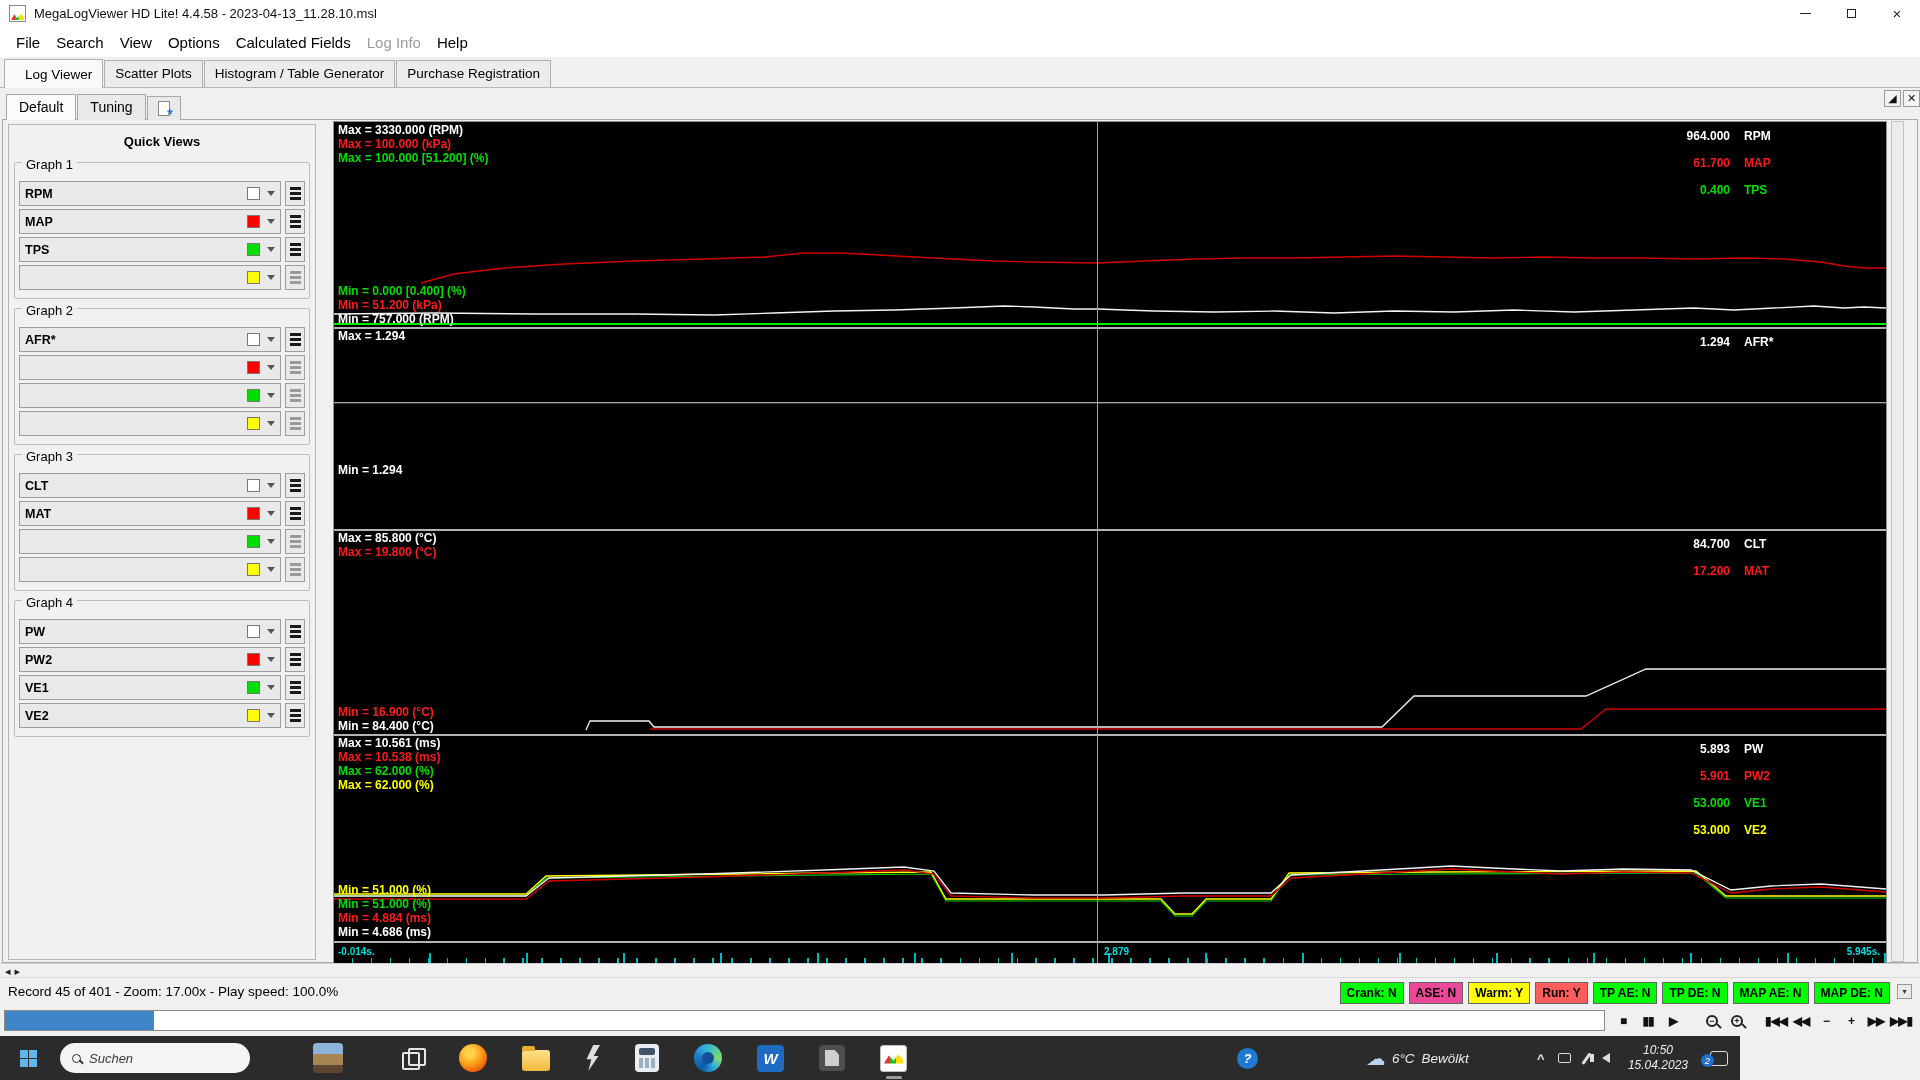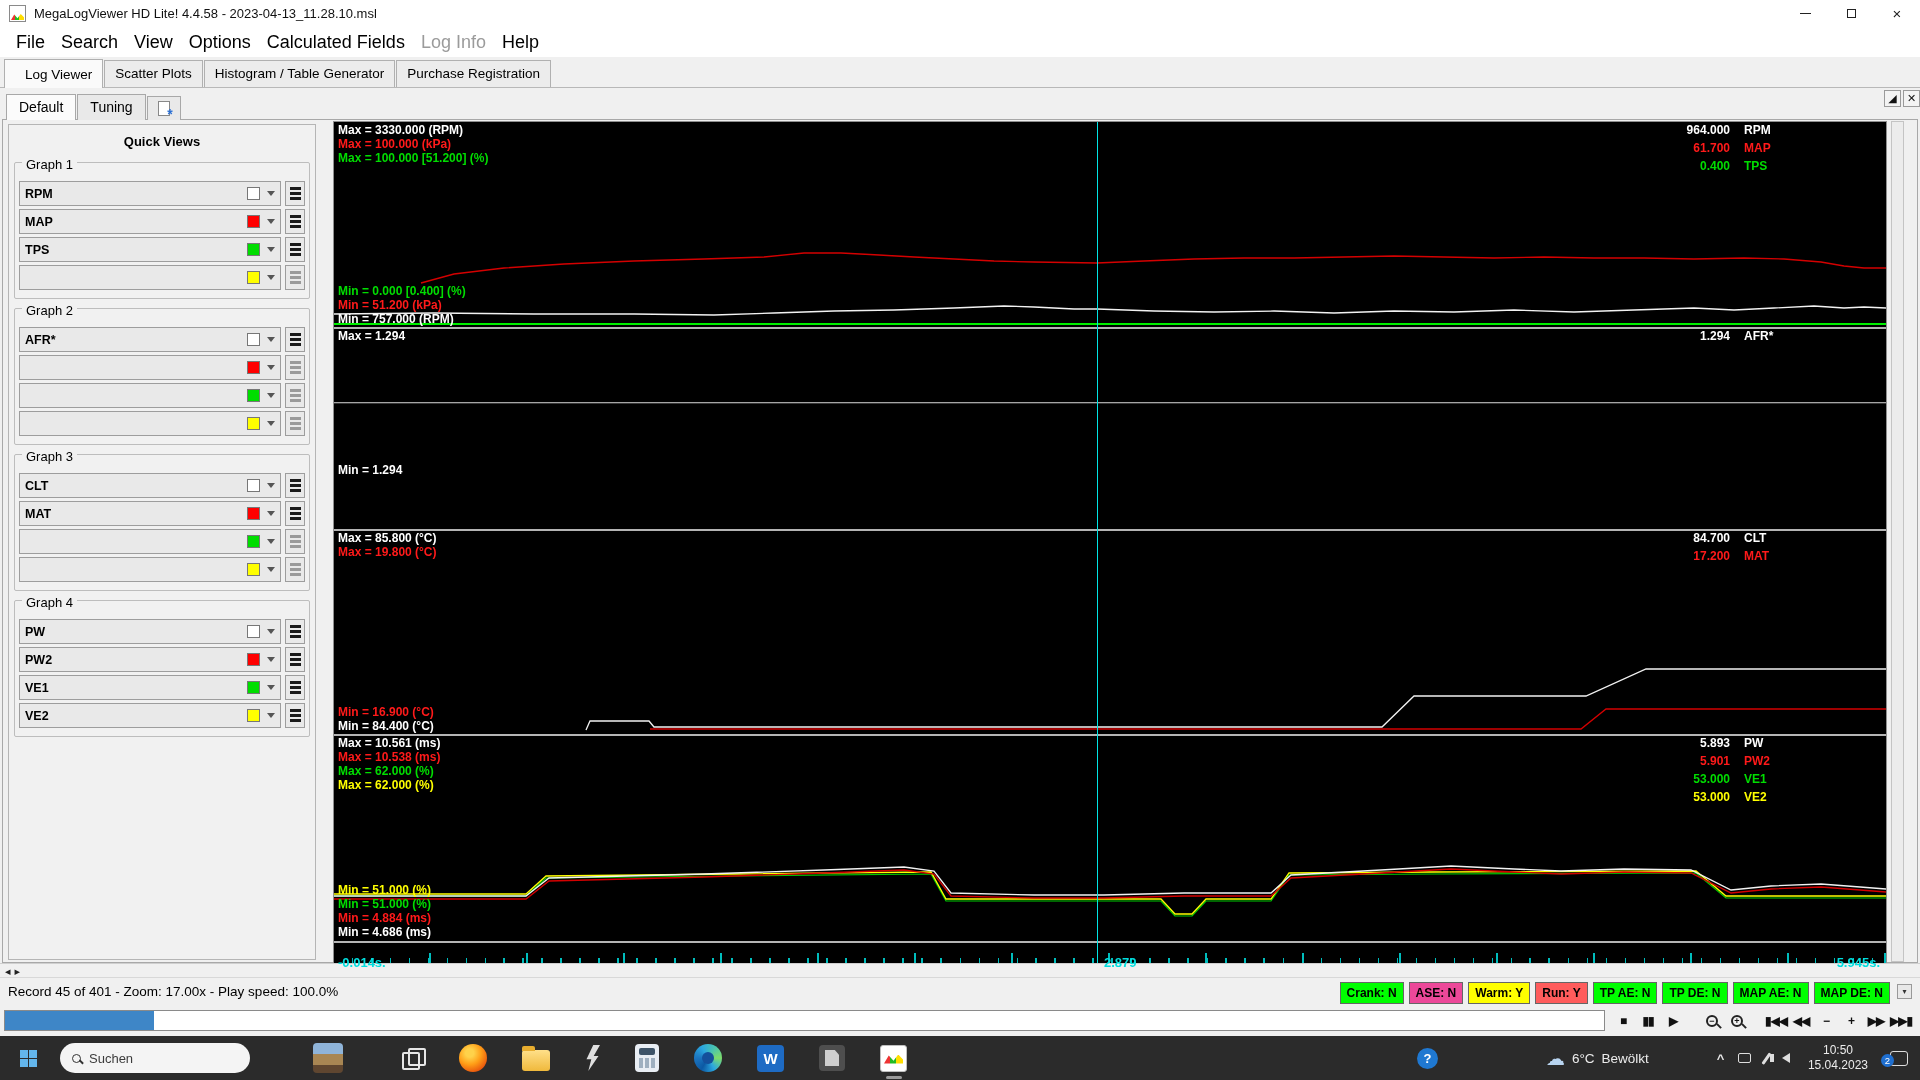--- a/index.html
+++ b/index.html
@@ -15,21 +15,21 @@
   #window-title { position:absolute; left:34px; top:6px; font-size:13px; color:#111; }
   .wbtn { position:absolute; top:0; width:46px; height:27px; display:flex; align-items:center; justify-content:center; color:#222; }
   #btn-min { right:92px; } #btn-max { right:46px; } #btn-close { right:0; }
   #btn-min span { width:11px; height:1px; background:#222; }
   #btn-max span { width:9px; height:9px; border:1px solid #222; }
   #btn-close { font-size:15px; }
 
   
   #menubar { position:absolute; left:0; top:27px; width:1920px; height:30px; background:#ffffff;
              display:flex; align-items:center; padding-left:8px; }
-  .menu-item { font-size:18px; color:#000; padding:4px 8px; }
+  .menu-item { font-size:15px; color:#000; padding:4px 8px; }
   .menu-item.disabled { color:#9b9b9b; }
 
   
   #tabs { position:absolute; left:0; top:57px; width:1920px; height:31px; display:flex; align-items:flex-end; padding-left:4px; border-bottom:1px solid #b8b8b8; background:#f0f0f0; }
   .tab { font-size:13.5px; color:#000; padding:5px 10px 6px; border:1px solid #b0b0b0; border-bottom:none; background:#ececec; margin-right:1px; }
   .tab.active { background:#fafafa; padding-top:7px; position:relative; top:1px;padding-left:20px; }
 
   
   #subtabs { position:absolute; left:6px; top:92px; height:28px; display:flex; align-items:flex-end; }
   .subtab { font-size:14px; padding:4px 12px 5px; border:1px solid #a8a8a8; border-bottom:none; background:#e9e9e9; margin-right:1px; }
@@ -58,31 +58,31 @@
   .mbtn.dim .bar { background:#9a9a9a; }
 
   
   #graphs { position:absolute; left:333px; top:121px; width:1554px; height:843px; background:#000; border:1px solid #8f8f8f; }
   .panel { position:absolute; left:0; width:1552px; overflow:hidden; }
   .panel svg { position:absolute; left:0; top:0; width:100%; height:100%; }
   .gsep { position:absolute; left:0; width:1552px; height:2px; background:#b4b4b4; z-index:5; }
   .lstack { position:absolute; left:4px; display:flex; flex-direction:column; gap:1px; z-index:4; }
   .lstack.max { top:2px; } .lstack.min { bottom:2px; }
   .glabel { font-size:12px; font-weight:bold; white-space:pre; line-height:13px; }
-  .vstack { position:absolute; right:84px; top:2px; display:flex; flex-direction:column; gap:5px; z-index:4; }
+  .vstack { position:absolute; right:84px; top:8px; display:flex; flex-direction:column; gap:14px; z-index:4; }
   .vrow { display:flex; font-size:12px; font-weight:bold; line-height:13px; }
   .vrow .val { width:110px; text-align:right; }
   .vrow .nam { width:58px; margin-left:14px; text-align:left; }
   #cursor-line { position:absolute; left:763px; top:0; width:1px; height:841px; background:#00e5e5; z-index:6; }
   #timestrip { position:absolute; left:0; top:819px; width:1552px; height:22px; border-top:2px solid #b4b4b4; background:#000; z-index:3; }
   #timestrip::after { content:''; position:absolute; left:0; right:0; bottom:0; height:10px;
      background:
        repeating-linear-gradient(90deg, transparent 0 17.5px, #00bdbd 17.5px 19px) left bottom/100% 5px no-repeat,
        repeating-linear-gradient(90deg, transparent 0 95px, #00bdbd 95px 97px) left bottom/100% 10px no-repeat; }
-  .tlabel { position:absolute; top:12px; font-size:13px; font-weight:bold; color:#00dede; z-index:7; }
+  .tlabel { position:absolute; top:3px; font-size:10px; font-weight:bold; color:#00dede; z-index:7; }
   #time-left { left:4px; } #time-cursor { left:770px; } #time-right { right:6px; }
 
   
   #vtrack { position:absolute; left:1891px; top:121px; width:13px; height:841px; background:#ececec; border:1px solid #c4c4c4; }
   #corner-btns { position:absolute; left:1884px; top:90px; display:flex; gap:2px; }
   .cbtn { width:17px; height:17px; border:1px solid #9a9a9a; background:#f3f3f3; display:flex; align-items:center; justify-content:center; font-size:11px; color:#111; }
 
   
   #hscroll { position:absolute; left:0; top:963px; width:1920px; height:14px; background:#f0f0f0; border-top:1px solid #cfcfcf; display:flex; align-items:center; padding-left:5px; gap:4px; }
   .scroll-arrow { font-size:11px; color:#222; line-height:10px; }
@@ -98,21 +98,21 @@
   #progress-fill { height:100%; background:#3e86c7; }
   #pbbtns { position:absolute; left:1612px; top:2px; height:26px; display:flex; align-items:center; gap:3px; }
   .pb { min-width:22px; height:22px; display:flex; align-items:center; justify-content:center;
         font-size:12px; font-weight:bold; color:#111; letter-spacing:-1px; white-space:nowrap; }
   .pb.gap { margin-left:14px; }
   .pb .mag-c { width:12px; height:12px; border:2px solid #222; border-radius:50%; position:relative;
                display:flex; align-items:center; justify-content:center; font-size:9px; letter-spacing:0; }
   .pb .mag-c::after { content:''; position:absolute; width:6px; height:2px; background:#222; right:-6px; bottom:-2px; transform:rotate(45deg); }
 
   
-  #taskbar { position:absolute; left:0; top:1036px; width:1920px; height:44px; background:#2b2b2b; display:flex; align-items:center; }
+  #taskbar { position:absolute; left:0; top:1036px; width:1740px; height:44px; background:#2b2b2b; display:flex; align-items:center;font-style:italic; }
   #tb-left { display:flex; align-items:center; gap:35px; padding-left:20px; }
   .ic-start { width:17px; height:17px; background:
       linear-gradient(#63b6ec,#63b6ec) 0 0/8px 8px no-repeat,
       linear-gradient(#63b6ec,#63b6ec) 9px 0/8px 8px no-repeat,
       linear-gradient(#63b6ec,#63b6ec) 0 9px/8px 8px no-repeat,
       linear-gradient(#63b6ec,#63b6ec) 9px 9px/8px 8px no-repeat; }
   #search-box { width:190px; height:30px; border-radius:15px; background:#f4f4f4; display:flex; align-items:center; padding:0 12px; gap:8px; margin-left:-12px; }
   #search-glyph { width:9px; height:9px; border:1.5px solid #333; border-radius:50%; position:relative; flex:none; }
   #search-glyph::after { content:''; position:absolute; width:5px; height:1.5px; background:#333; right:-4px; bottom:-1px; transform:rotate(45deg); }
   #search-text { font-size:13px; color:#3c3c3c; }

